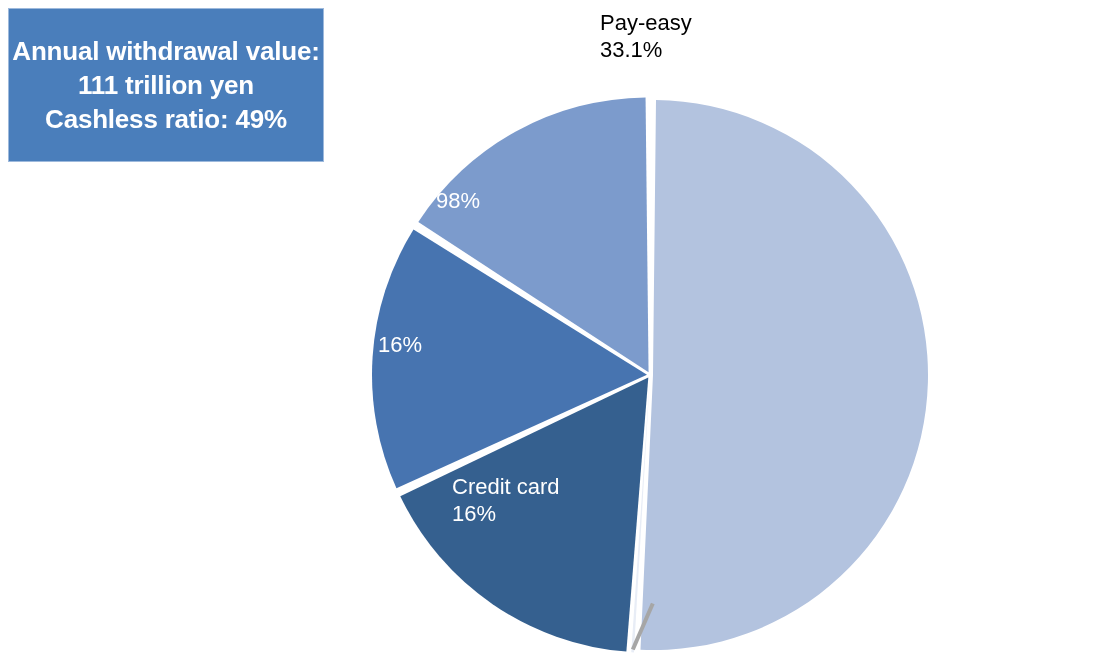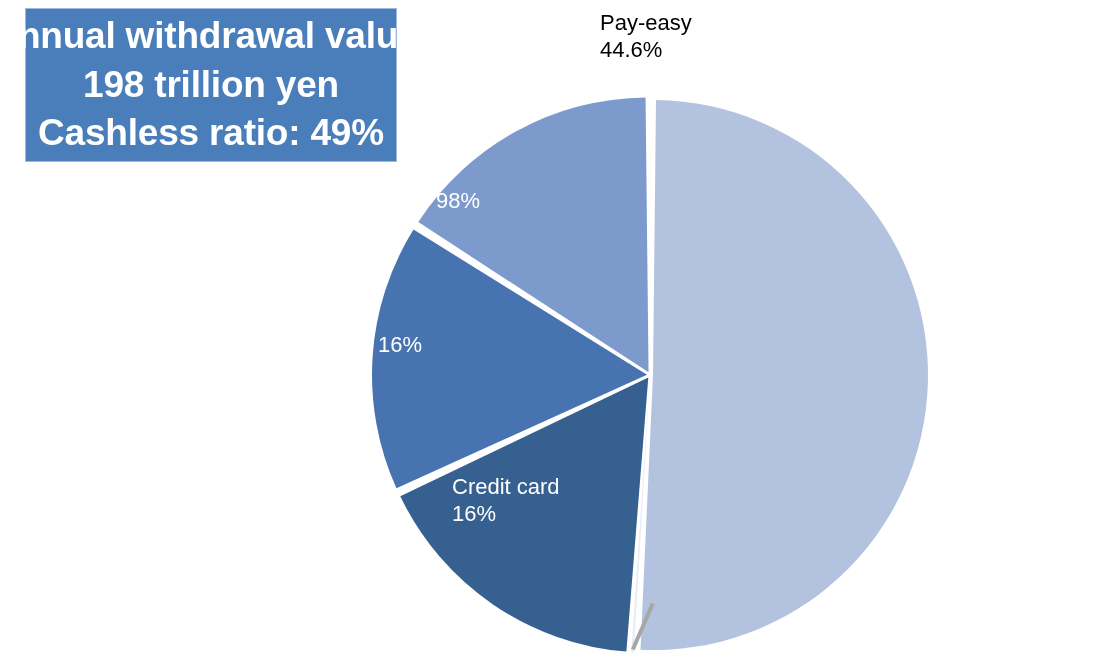--- a/index.html
+++ b/index.html
@@ -14,34 +14,34 @@
     position: relative;
     width: 1120px;
     height: 668px;
     background: #ffffff;
     overflow: hidden;
   }
 
   
   #annotation-box {
     position: absolute;
-    left: 25px;
+    left: 8px;
     top: 8px;
-    width: 372px;
+    width: 316px;
     height: 154px;
     background: #4A7EBB;
     border: 1px solid #9DB9DC;
     box-sizing: border-box;
     display: flex;
     flex-direction: column;
     align-items: center;
     justify-content: center;
     color: #ffffff;
     font-weight: bold;
-    font-size: 37px;
+    font-size: 26px;
     line-height: 1.32;
     text-align: center;
     letter-spacing: -0.2px;
   }
   #annotation-box .line {
     white-space: nowrap;
   }
 
   
   #pie-wrap {
@@ -75,39 +75,39 @@
   #label-direct    { left: 378px; top: 332px; width: 250px; }
   #label-credit    { left: 452px; top: 474px; width: 230px; }
 </style>
 </head>
 <body>
 
 <div id="canvas">
 
   <div id="annotation-box">
     <span class="line">Annual withdrawal value:</span>
-    <span class="line">198 trillion yen</span>
+    <span class="line">111 trillion yen</span>
     <span class="line">Cashless ratio: 49%</span>
   </div>
 
   <div id="pie-wrap">
     <svg width="1120" height="668" viewBox="0 0 1120 668">
 
       <path d="M 652.9988057045911 375.0846424604582 L 655.9985308654911 100.101003585417 A 275 275 0 1 1 640.4830711242522 649.7996882586717 Z" fill="#B3C3DF"></path>
         <path d="M 649.8120039391126 377.9941037859585 L 633.9204943407559 652.5345560378723 A 275 275 0 0 1 631.2379805985685 652.3661243291343 Z" fill="#E8EDF6"></path>
         <path d="M 648.3011688952503 377.472644915376 L 626.3560445869912 651.5956310349188 A 275 275 0 0 1 400.28697992551827 496.2748421580452 Z" fill="#35608F"></path>
         <path d="M 647.0065003576367 374.8026173990166 L 396.45967577397573 488.1661419165801 A 275 275 0 0 1 413.5138506799087 229.52294729175827 Z" fill="#4774B0"></path>
         <path d="M 648.5573773081406 372.3696312484877 L 418.2895518593251 222.03091845941984 A 275 275 0 0 1 645.5576521472406 97.38599237344647 Z" fill="#7C9BCC"></path>
         <line x1="632.8" y1="649.5" x2="652.8" y2="603.5" stroke="#A6A6A6" stroke-width="4"></line>
     </svg>
   </div>
 
   <div class="slice-label label-black" id="label-pay-easy">
     <span class="lbl-name">Pay-easy</span>
-    <span class="lbl-val">44.6%</span>
+    <span class="lbl-val">33.1%</span>
   </div>
 
   <div class="slice-label label-dark" id="label-cash">
   </div>
 
   <div class="slice-label label-light" id="label-bank">
     <span class="lbl-val">98%</span>
   </div>
 
   <div class="slice-label label-light" id="label-direct">

